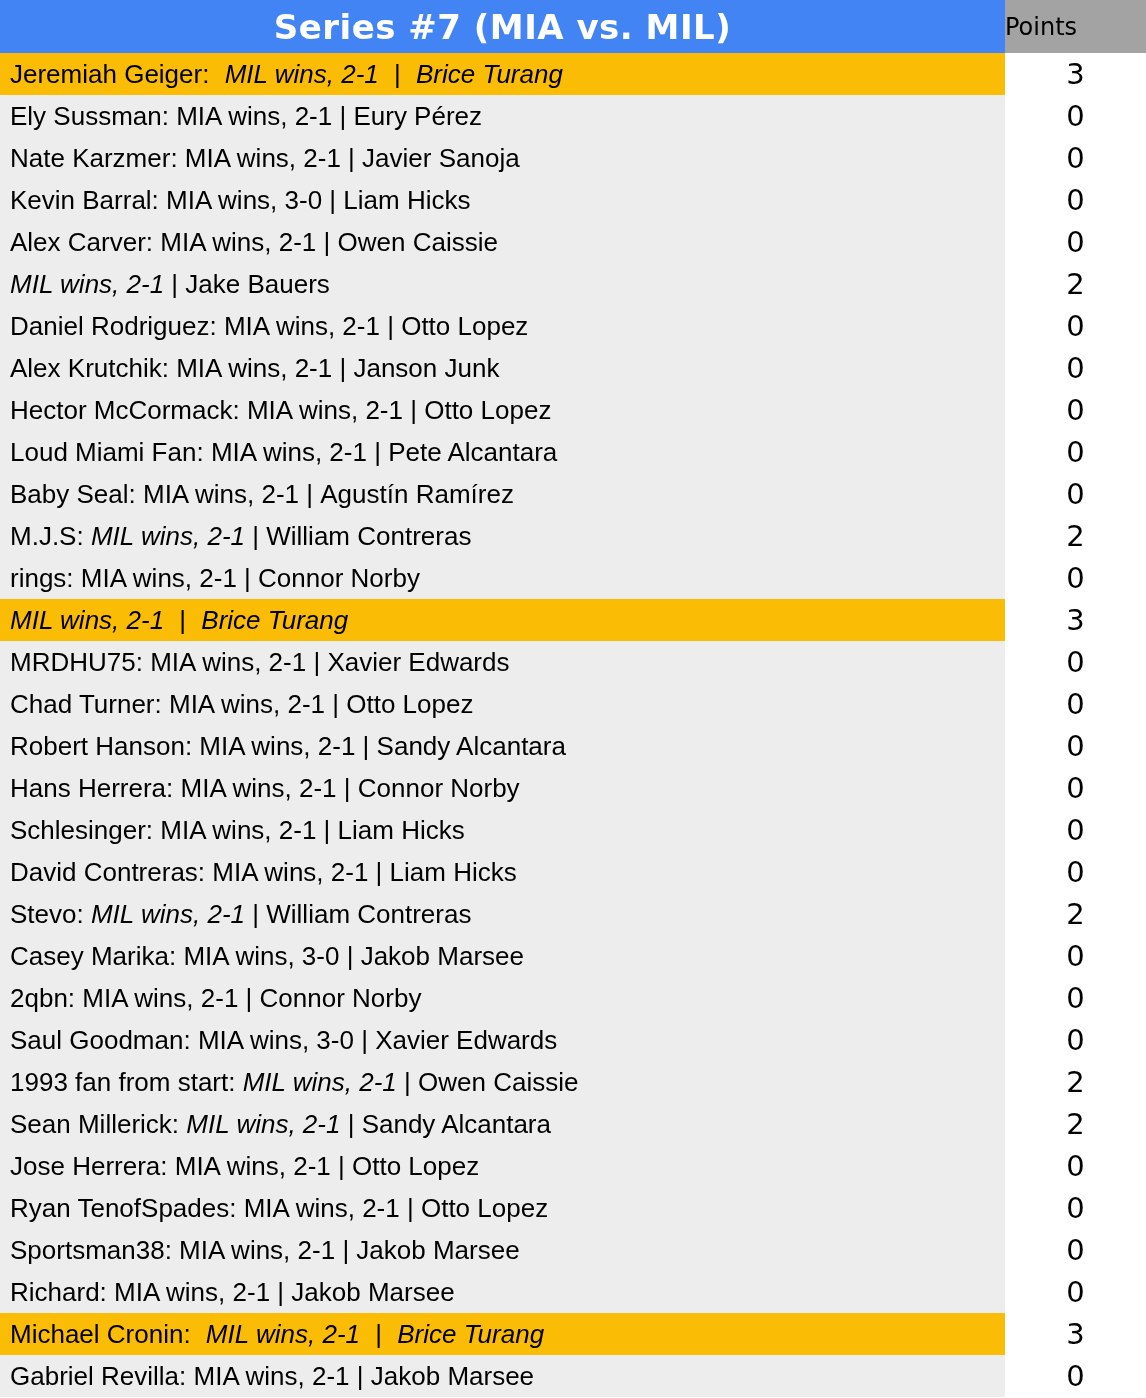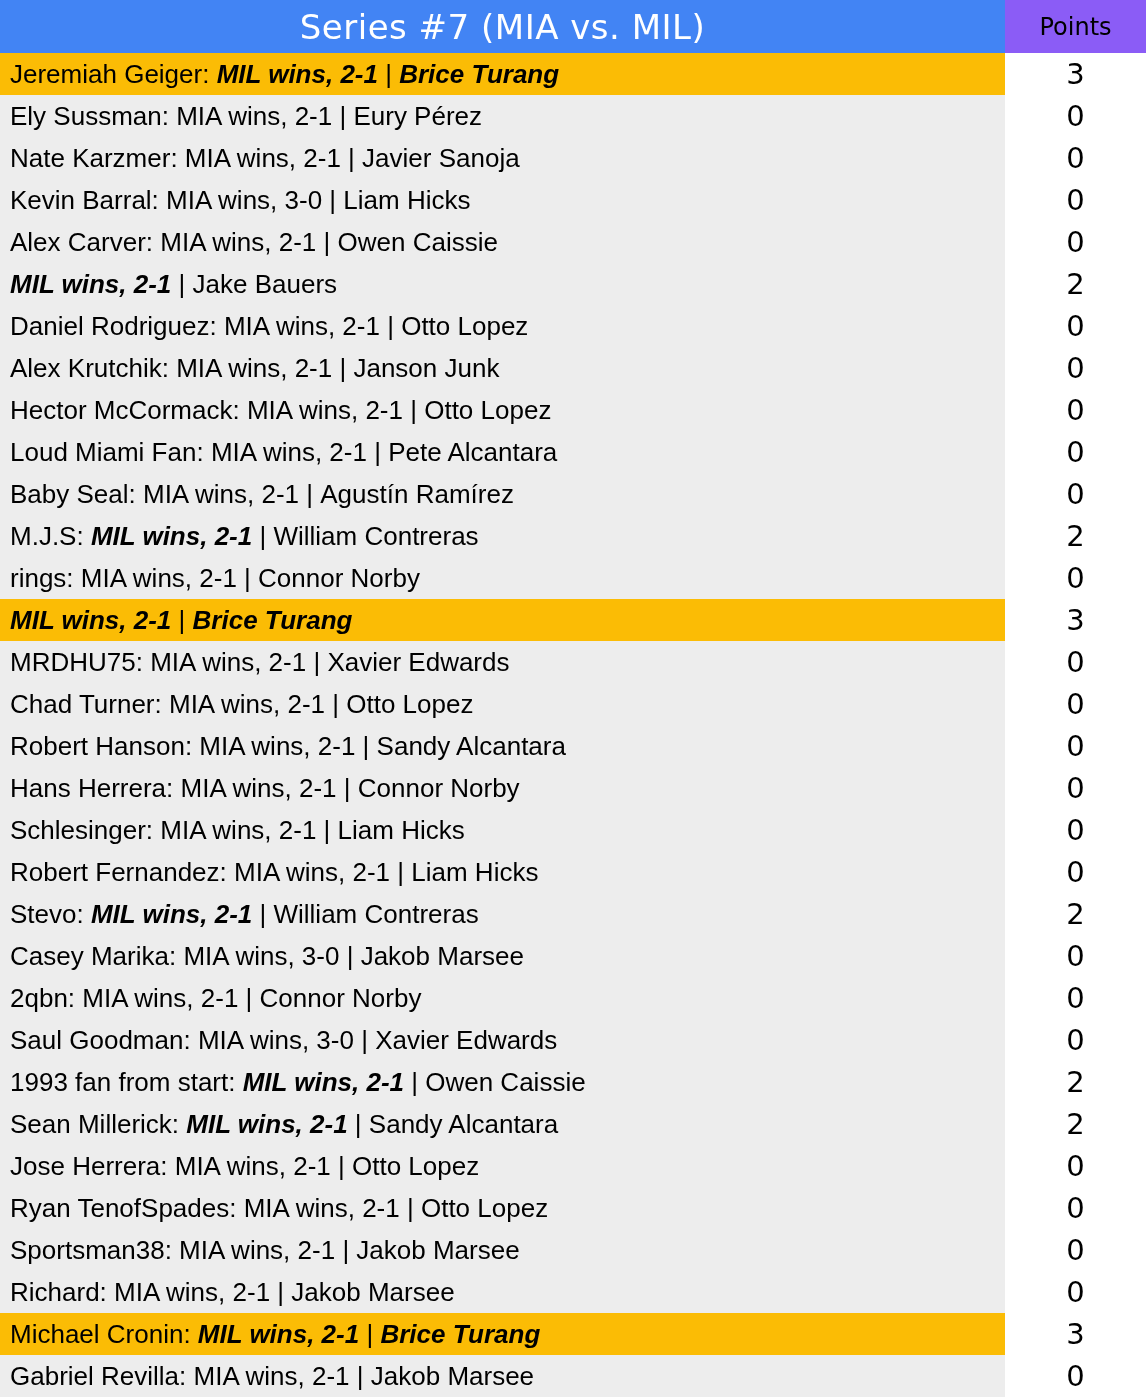--- a/index.html
+++ b/index.html
@@ -28,30 +28,29 @@
   }
   .series-header-cell {
     width: 1005px;
     flex: 0 0 1005px;
     background: var(--header-bg, #4284f4);
     color: var(--header-text, #fff);
     display: flex;
     align-items: center;
     justify-content: center;
     font-family: "DejaVu Sans", sans-serif;
-    font-weight: normal;
+    font-weight: bold;
     font-size: 34px;
     letter-spacing: 0.5px;
   }
   .points-header-cell {
     flex: 1;
-    background: #8b5cf6;
+    background: #a3a3a3;
     display: flex;
     align-items: center;
-    justify-content: center;
     font-family: "DejaVu Sans", sans-serif;
     font-size: 24px;
     color: #000;
   }
   
   .rows {
     display: flex;
     flex-direction: column;
     flex: 1;
   }
@@ -67,33 +66,34 @@
     display: flex;
     align-items: center;
     padding-left: 10px;
     box-sizing: border-box;
     font-size: 26px;
     white-space: pre;
     overflow: hidden;
   }
   .row.highlight .row-main {
     background: var(--highlight-row-bg, #fbbc05);
+    gap: 8px;
   }
   .row-points {
     flex: 1;
     background: #ffffff;
     display: flex;
     align-items: center;
     justify-content: center;
     font-family: "DejaVu Sans", sans-serif;
     font-size: 29px;
     color: #000;
   }
   .emph {
-    font-weight: bold;
+    font-weight: normal;
     font-style: italic;
   }
   .sep { white-space: pre; }
 </style>
 </head>
 <body>
 
 <div class="table-wrap">
   <div class="header-row">
     <div class="series-header-cell">
@@ -270,21 +270,21 @@
     <div class="row-main">
       <span class="name">Schlesinger: </span><span class="prediction">MIA wins, 2-1</span><span class="sep"> | </span><span class="pick">Liam Hicks</span>
     </div>
     <div class="row-points">
       <span class="points">0</span>
     </div>
   </div>
 
   <div class="row">
     <div class="row-main">
-      <span class="name">Robert Fernandez: </span><span class="prediction">MIA wins, 2-1</span><span class="sep"> | </span><span class="pick">Liam Hicks</span>
+      <span class="name">David Contreras: </span><span class="prediction">MIA wins, 2-1</span><span class="sep"> | </span><span class="pick">Liam Hicks</span>
     </div>
     <div class="row-points">
       <span class="points">0</span>
     </div>
   </div>
 
   <div class="row">
     <div class="row-main">
       <span class="name">Stevo: </span><span class="prediction emph">MIL wins, 2-1</span><span class="sep"> | </span><span class="pick">William Contreras</span>
     </div>

